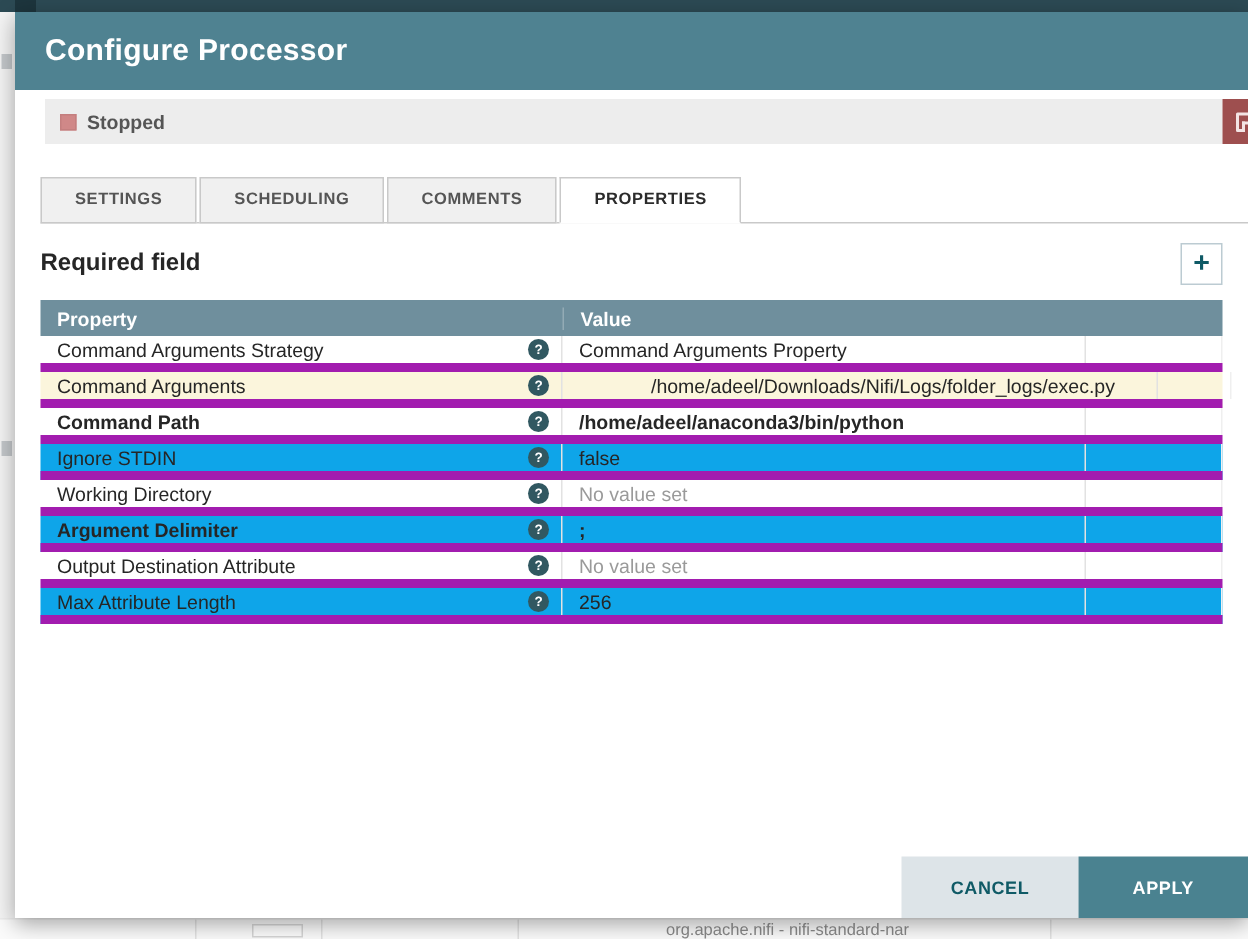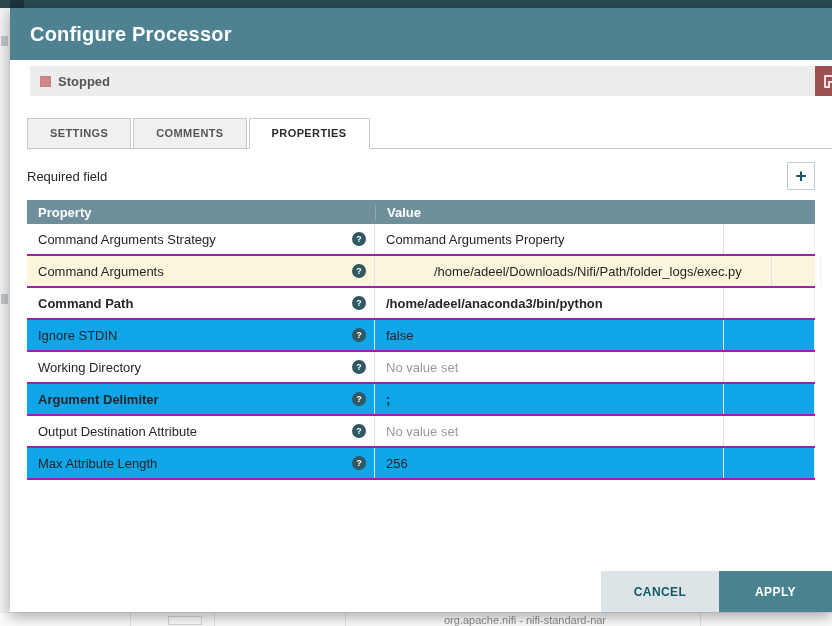--- a/index.html
+++ b/index.html
@@ -41,34 +41,34 @@
 
   .tabs { position:absolute; left:17px; right:0; top:110px; height:31px;
           display:flex; align-items:flex-end; border-bottom:1px solid #c9c9c9; }
   .tab { height:31px; line-height:29px; padding:0 22px; margin-right:2px; margin-bottom:-1px;
          border:1px solid #c9c9c9; background:#f0f0f0; font-size:11px; letter-spacing:.4px;
          color:#555; cursor:pointer; font-weight:bold; }
   .tab.active { background:#ffffff; border-bottom:1px solid #ffffff; color:#2b2b2b; }
 
   .required-row { position:absolute; left:17px; right:17px; top:152px; height:32px;
           display:flex; align-items:center; justify-content:space-between; }
-  .required-label { font-size:13px; font-weight:normal; color:#262626; }
+  .required-label { font-size:16px; font-weight:bold; color:#262626; }
   .add-btn { width:28px; height:28px; background:#ffffff; border:1px solid #bccbd2;
           color:var(--accent-dark-teal,#0f5a66); font-size:19px; font-weight:bold; line-height:24px;
           cursor:pointer; }
 
   .prop-table { position:absolute; left:17px; top:192px; width:788px; }
   .thead { display:flex; height:24px; background:var(--table-header,#6f8f9d); color:#ffffff;
           font-size:13px; font-weight:bold; align-items:center; }
   .thead .hcell { padding-left:11px; }
   .col-prop  { flex:0 0 348px; }
   .col-val   { flex:0 0 349px; border-left:1px solid rgba(255,255,255,.25); }
   .col-extra { flex:1 1 auto; border-left:1px solid rgba(255,255,255,.25); }
 
-  .trow { display:flex; height:32px; background:#ffffff; border-bottom:2px solid #a21caf;
+  .trow { display:flex; height:24px; background:#ffffff; border-bottom:6px solid #a21caf;
           font-size:13px; color:#262626; cursor:pointer; }
   .trow.alt { background:#0ea5e9; }
   .trow.highlight { background:var(--highlight-yellow,#fbf5dc);gap:48px; }
   .trow.bold .prop-name, .trow.bold .cell-val { font-weight:bold; }
   .cell { display:flex; align-items:center; overflow:hidden; white-space:nowrap; }
   .cell-prop { flex:0 0 348px; padding:0 8px 0 11px; justify-content:space-between;
           border-right:1px solid #e2e2e2; }
   .cell-val  { flex:0 0 349px; padding-left:11px; border-right:1px solid #e2e2e2; }
   .cell-val.empty { color:#9a9a9a; }
   .cell-extra { flex:1 1 auto; border-right:1px solid #efefef; }
@@ -111,20 +111,21 @@
       <span class="stopped-square"></span>
       <span class="status-label">Stopped</span>
     </div>
     <button class="bulletin-btn">
       <span class="doc-icon"></span>
     </button>
   </div>
 
   <div class="tabs">
     <div class="tab">SETTINGS</div>
+    <div class="tab">SCHEDULING</div>
     <div class="tab">COMMENTS</div>
     <div class="tab active">PROPERTIES</div>
   </div>
 
   <div class="required-row">
     <span class="required-label">Required field</span>
     <button class="add-btn">+</button>
   </div>
 
   <div class="prop-table">
@@ -141,21 +142,21 @@
     </div>
     <div class="cell cell-val">Command Arguments Property</div>
     <div class="cell cell-extra"></div>
   </div>
 
   <div class="trow highlight">
     <div class="cell cell-prop">
       <span class="prop-name">Command Arguments</span>
       <span class="help-icon">?</span>
     </div>
-    <div class="cell cell-val">/home/adeel/Downloads/Nifi/Path/folder_logs/exec.py</div>
+    <div class="cell cell-val">/home/adeel/Downloads/Nifi/Logs/folder_logs/exec.py</div>
     <div class="cell cell-extra"></div>
   </div>
 
   <div class="trow bold">
     <div class="cell cell-prop">
       <span class="prop-name">Command Path</span>
       <span class="help-icon">?</span>
     </div>
     <div class="cell cell-val">/home/adeel/anaconda3/bin/python</div>
     <div class="cell cell-extra"></div>

